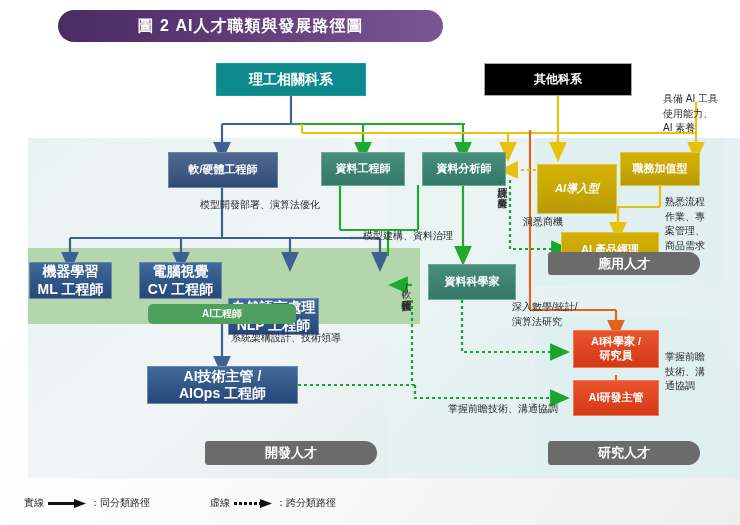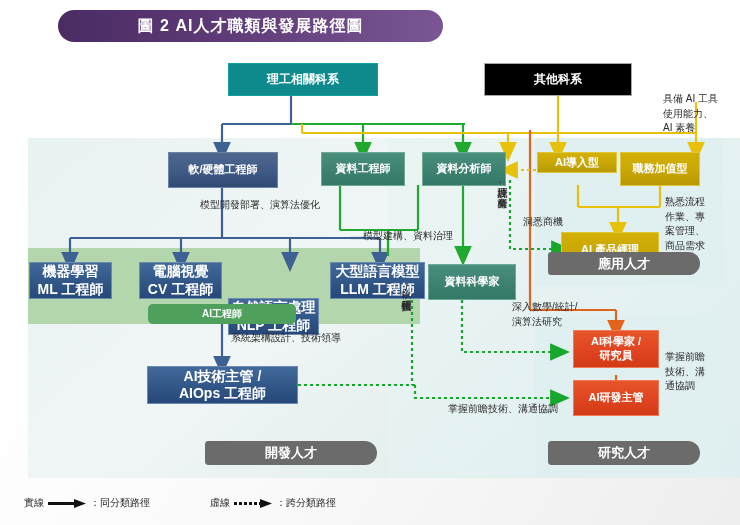--- a/index.html
+++ b/index.html
@@ -37,21 +37,21 @@
   .panel-apply{left:535px;top:138px;width:188px;height:148px;
     background:#e0eff0;}
   .panel-research{left:535px;top:315px;width:188px;height:163px;
     background:#e0eff0;}
 
   
   .box{position:absolute;display:flex;align-items:center;justify-content:center;
     text-align:center;color:#ffffff;line-height:1.25;font-weight:bold;
     box-sizing:border-box;}
   .box .ln{display:block;}
-  .b-teal{background:#0e8a8c;border:1px solid #13a0a0;font-size:12px;margin-left:12px;}
+  .b-teal{background:#0e8a8c;border:1px solid #13a0a0;font-size:14px;}
   .b-grey{background:#000000;border:1px solid #a8a8a8;font-size:12px;}
   .b-blue{background:linear-gradient(180deg,#50688f 0%,#3f5a85 55%,#2f4a75 100%);
     border:1px solid #6d83a6;font-size:11px;}
   .b-navy{background:linear-gradient(180deg,#41699a 0%,#2f5585 60%,#27487a 100%);
     border:1px solid #6c8ab0;font-size:14px;}
   .b-green{background:linear-gradient(180deg,#4a8f7c 0%,#3d8271 55%,#347868 100%);
     border:1px solid #6da996;font-size:11px;}
   .b-gold{background:linear-gradient(180deg,#d4b007 0%,#c9a805 50%,#b89905 100%);
     border:1px solid #e0c63b;font-size:11px;}
   .b-red{background:linear-gradient(180deg,#e8552a 0%,#df4420 55%,#d23a16 100%);
@@ -198,21 +198,21 @@
   </div>
 
   <div class="box b-green" style="left:321px;top:152px;width:84px;height:34px;">
     <span>資料工程師</span>
   </div>
 
   <div class="box b-green" style="left:422px;top:152px;width:84px;height:34px;">
     <span>資料分析師</span>
   </div>
 
-  <div class="box b-gold" style="left:537px;top:152px;width:80px;height:21px;">
+  <div class="box b-gold" style="left:537px;top:164px;width:80px;height:50px;font-style:italic;">
     <span>AI導入型</span>
   </div>
 
   <div class="box b-gold" style="left:620px;top:152px;width:80px;height:34px;">
     <span>職務加值型</span>
   </div>
 
   <div class="box b-navy" style="left:29px;top:262px;width:83px;height:37px;">
     <span>
       <span class="ln">機器學習</span>
@@ -227,26 +227,20 @@
     </span>
   </div>
 
   <div class="box b-navy" style="left:228px;top:262px;width:91px;height:37px;margin-top:36px;">
     <span>
       <span class="ln">自然語言處理</span>
       <span class="ln">NLP 工程師</span>
     </span>
   </div>
 
-  <div class="box b-navy" style="left:330px;top:262px;width:95px;height:37px;">
-    <span>
-      <span class="ln">大型語言模型</span>
-      <span class="ln">LLM 工程師</span>
-    </span>
-  </div>
 
   <div class="pill pill-green" style="left:148px;top:304px;width:148px;height:20px;">
     <span>AI工程師</span>
   </div>
 
   <div class="box b-green" style="left:428px;top:264px;width:88px;height:36px;">
     <span>資料科學家</span>
   </div>
 
   <div class="box b-gold" style="left:561px;top:232px;width:98px;height:36px;">

